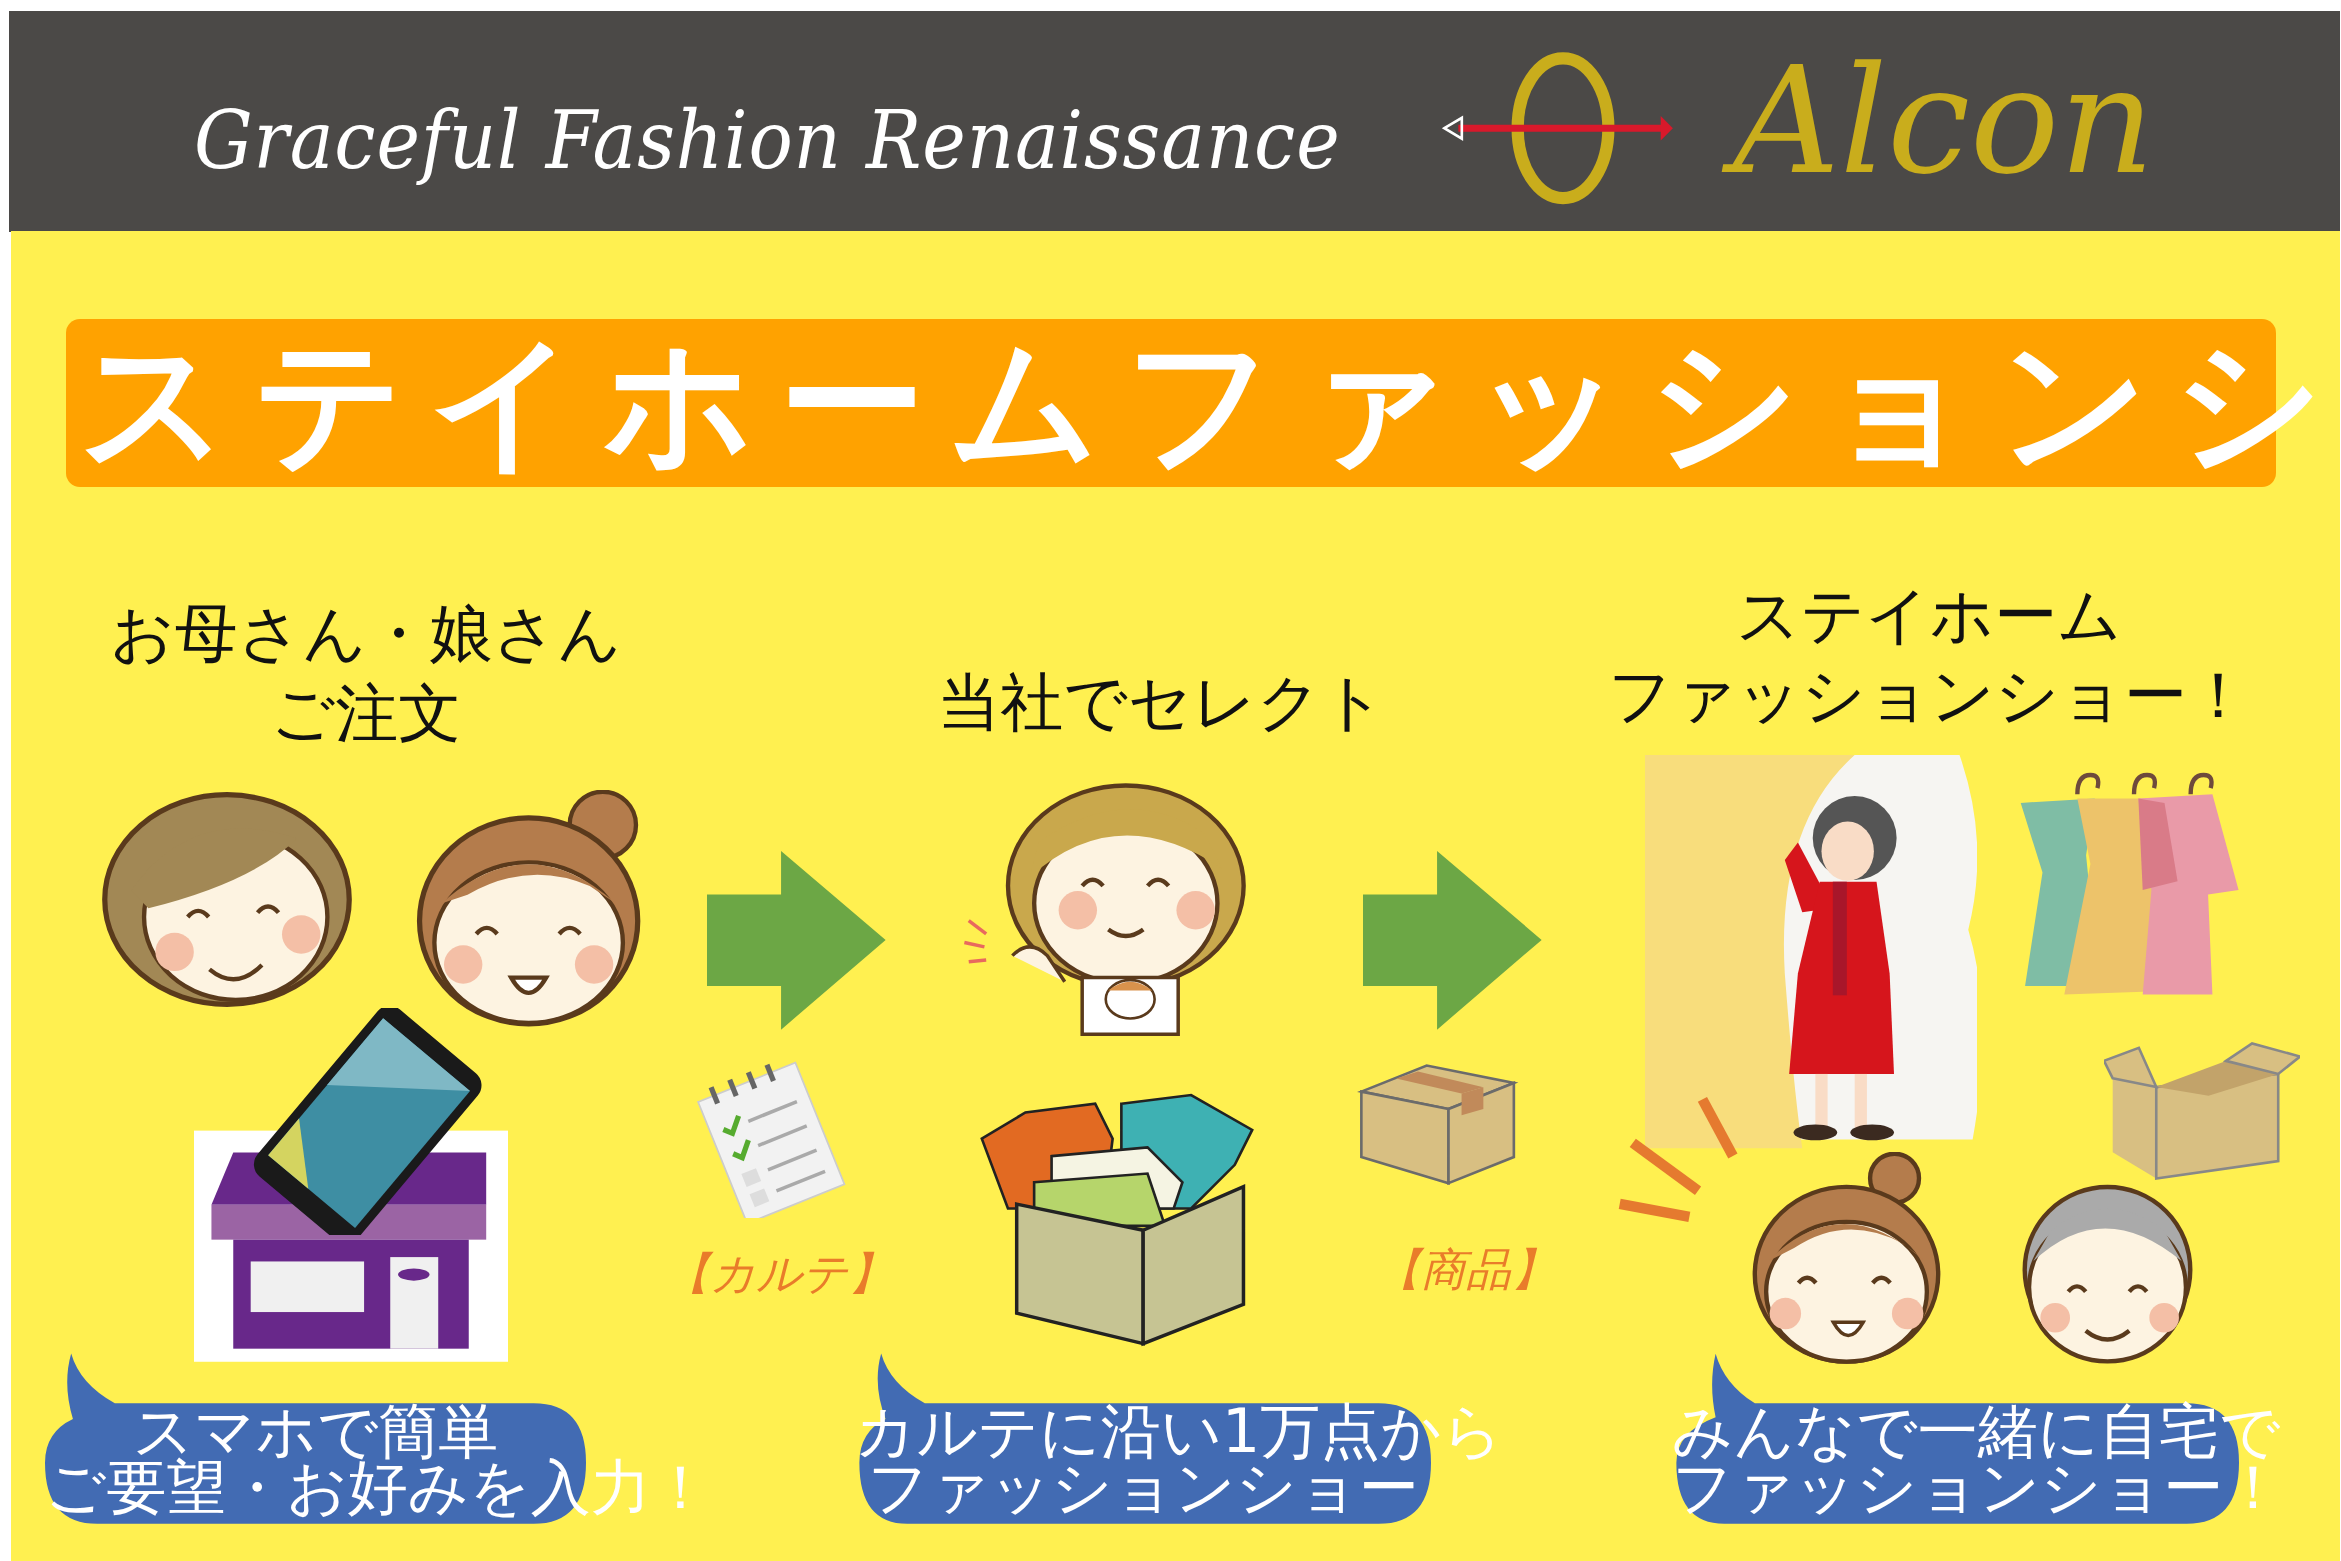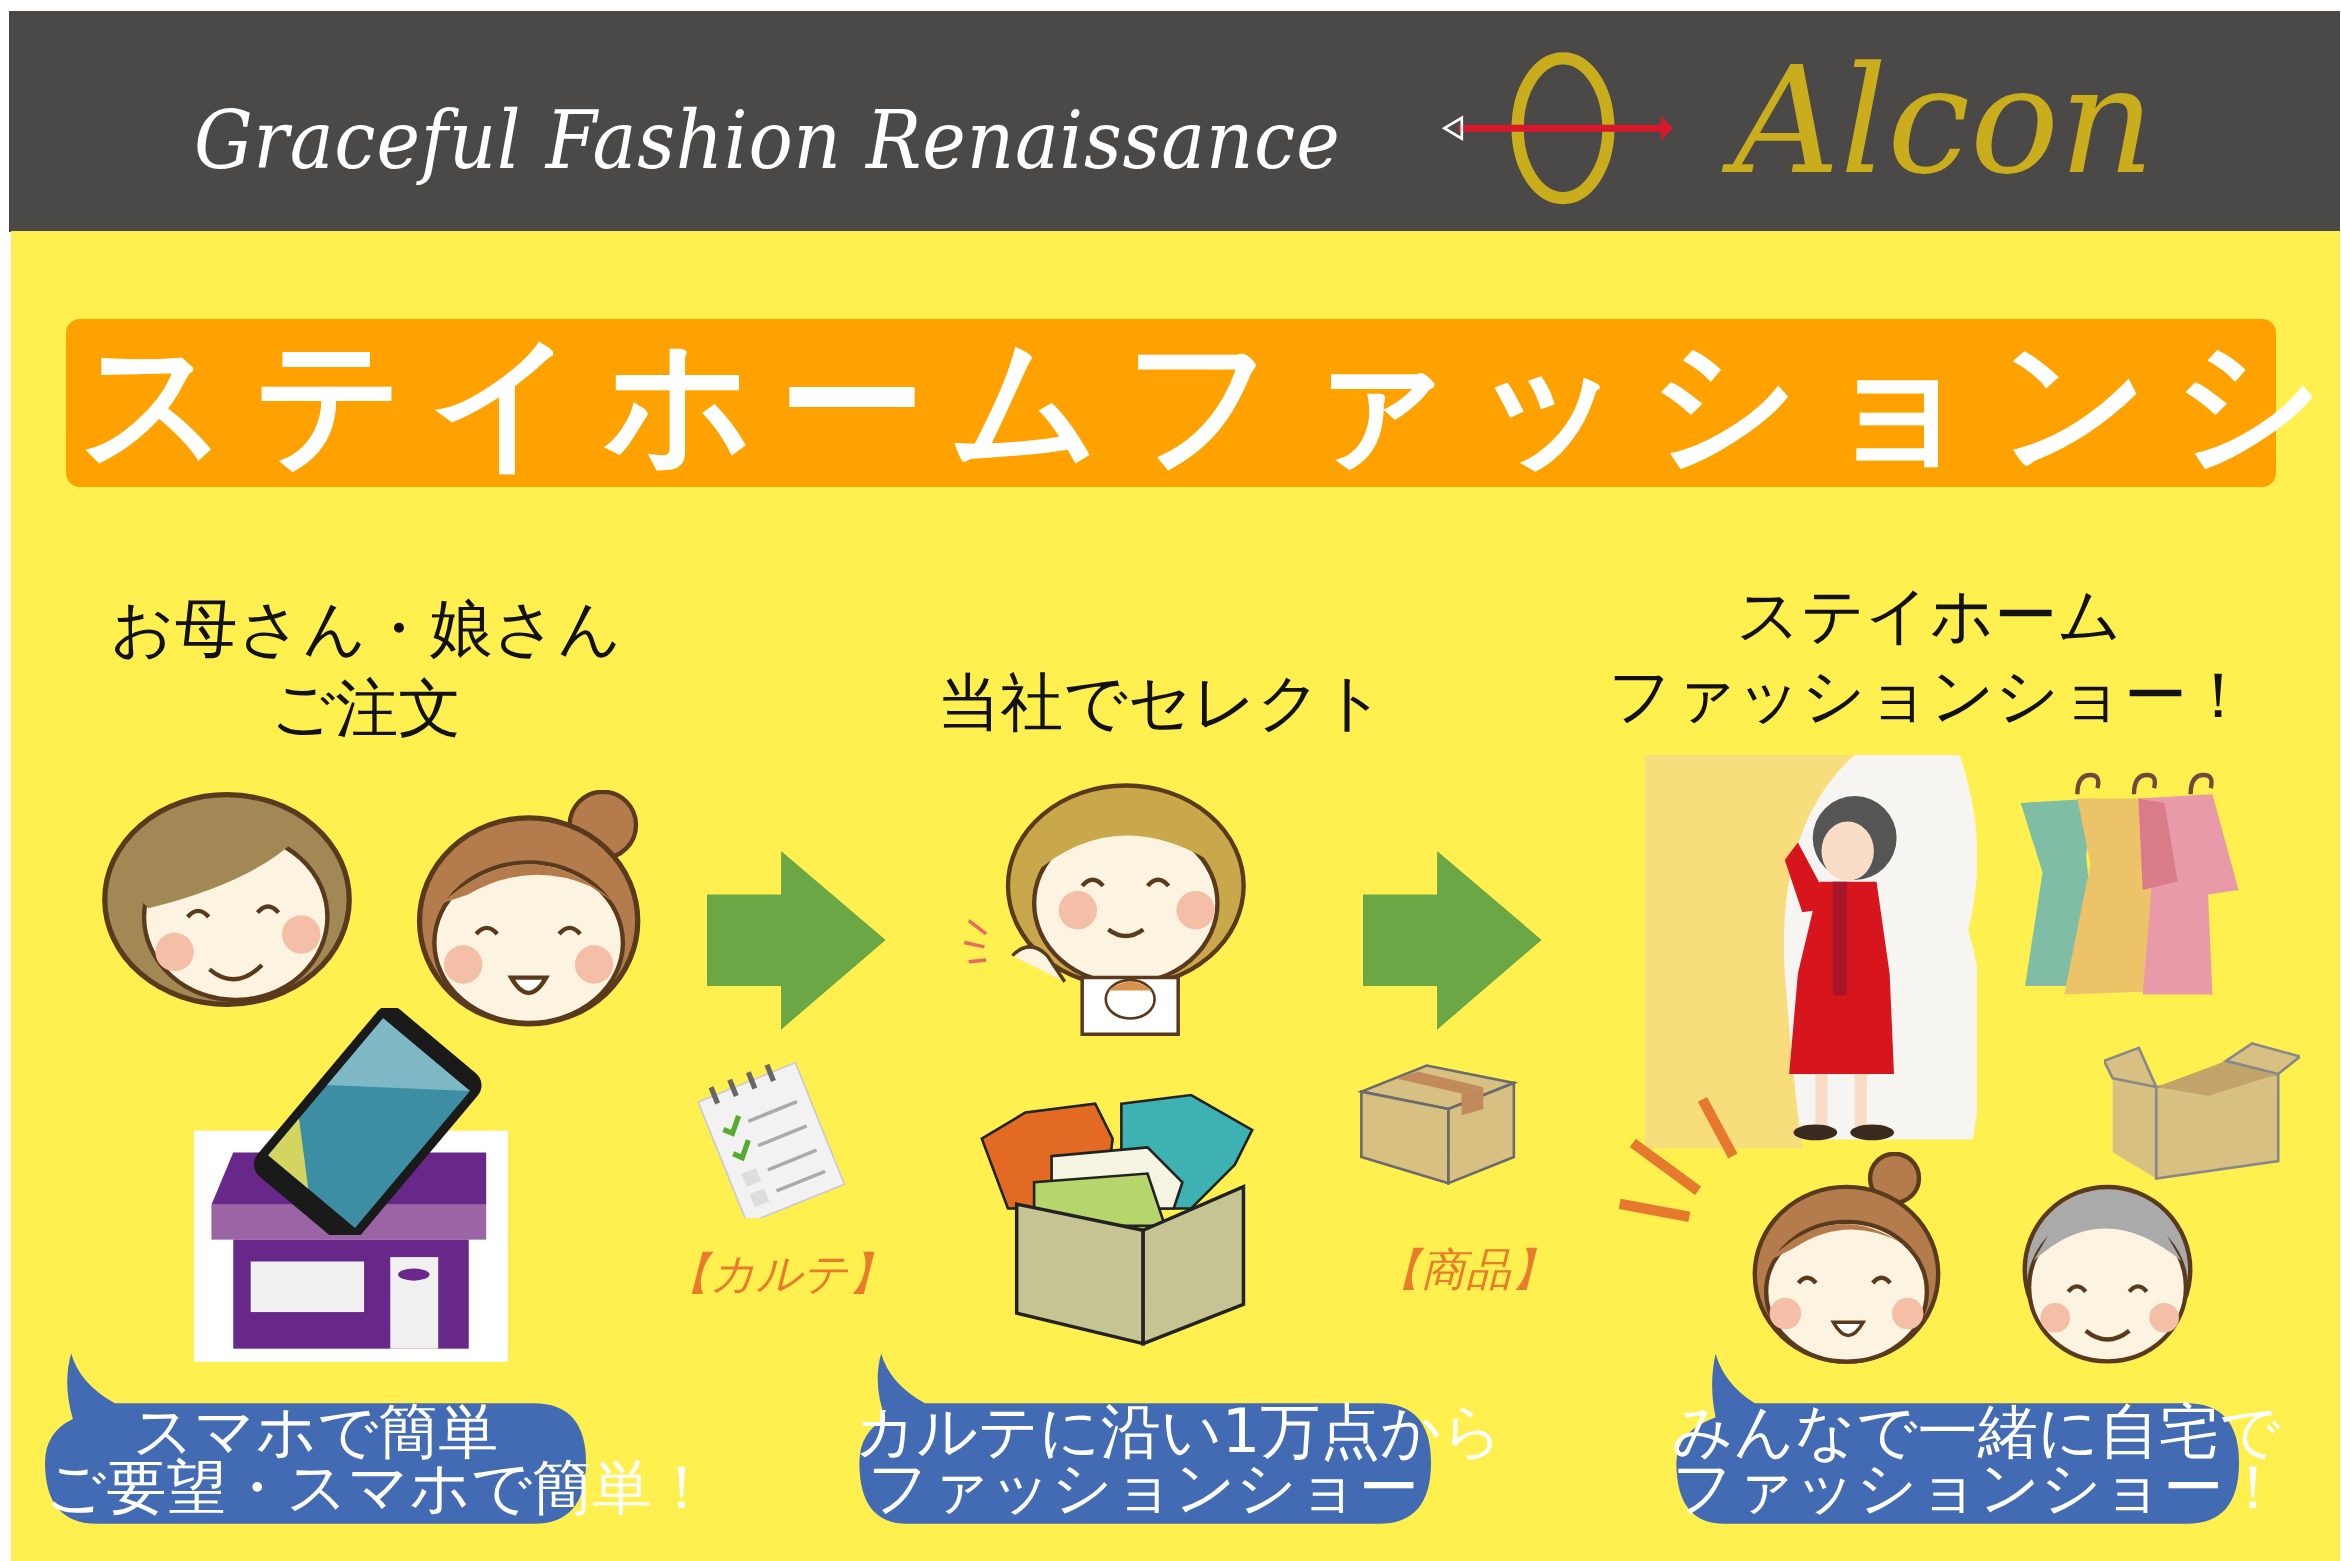--- a/index.html
+++ b/index.html
@@ -11,21 +11,21 @@
            font-size:80px;color:#ffffff;letter-spacing:0.9px;white-space:nowrap;transform:scaleX(0.92);transform-origin:left;}
   #logo-mark{left:1432px;top:48px;width:262px;height:157px;}
   #logo-text{left:1733px;top:35px;font-family:"DejaVu Serif","Liberation Serif",serif;font-style:italic;
              font-size:148px;color:#c9ad1c;white-space:nowrap;text-align:center;}
   #main{left:10.5px;top:231px;width:2329px;height:1330px;background:#fff050;}
   #banner{left:66px;top:319px;width:2210px;height:168px;background:#ffa200;border-radius:14px;}
   #banner-title{left:79px;top:319px;width:2182px;height:168px;line-height:168px;text-align:center;
                 font-family:"DejaVu Sans","Liberation Sans",sans-serif;font-weight:bold;font-size:147px;
                 color:#ffffff;letter-spacing:24.4px;white-space:nowrap;}
   .step-title{font-size:63px;color:#111;text-align:center;line-height:80px;white-space:nowrap;}
-  #step1-title{left:52px;top:594px;width:628px;font-family:Liberation Mono, monospace;}
+  #step1-title{left:52px;top:594px;width:628px;}
   #step2-title{left:882px;top:663px;width:559px;}
   #step3-title{left:1536px;top:576px;width:786px;}
   .arrow{width:183px;height:183px;}
   .label-orange{font-size:45px;color:#e97c2a;white-space:nowrap;font-style:italic;}
   .bubble{width:541px;height:133px;}
   .bubble-text{color:#ffffff;font-size:60px;line-height:56px;text-align:center;white-space:nowrap;}
 </style>
 </head>
 <body>
 
@@ -87,21 +87,21 @@
     <polygon points="80,180 140,235 80,235" fill="#d4d460"></polygon>
   </g>
 </svg>
 
 <div class="abs bubble" style="left:45px;top:1349px">
   <svg width="541" height="175" viewBox="0 0 620 200" style="position:absolute;left:0;top:0">
     <path d="M30 5 Q40 40 80 62 L560 62 Q620 62 620 130 Q620 200 560 200 L60 200 Q0 200 0 130 Q0 95 32 80 Q20 40 30 5 Z" fill="#426bb3"></path>
   </svg>
   <div class="abs bubble-text" style="left:0;top:54px;width:541px">
     <div>スマホで簡単</div>
-    <div>ご要望・スマホで簡単！</div>
+    <div>ご要望・お好みを入力！</div>
   </div>
 </div>
 
 <svg class="abs arrow" style="left:707px;top:851px" viewBox="0 0 210 210">
   <polygon points="0,50 85,50 85,0 205,102 85,205 85,155 0,155" fill="#6ca745"></polygon>
 </svg>
 <svg class="abs" style="left:685px;top:1052px;width:166px;height:166px" viewBox="0 0 190 190">
   <g transform="rotate(-22 95 95)">
     <rect x="35" y="30" width="120" height="150" fill="#f2f2f2" stroke="#ccc" stroke-width="2"></rect>
     <g stroke="#666" stroke-width="6">

